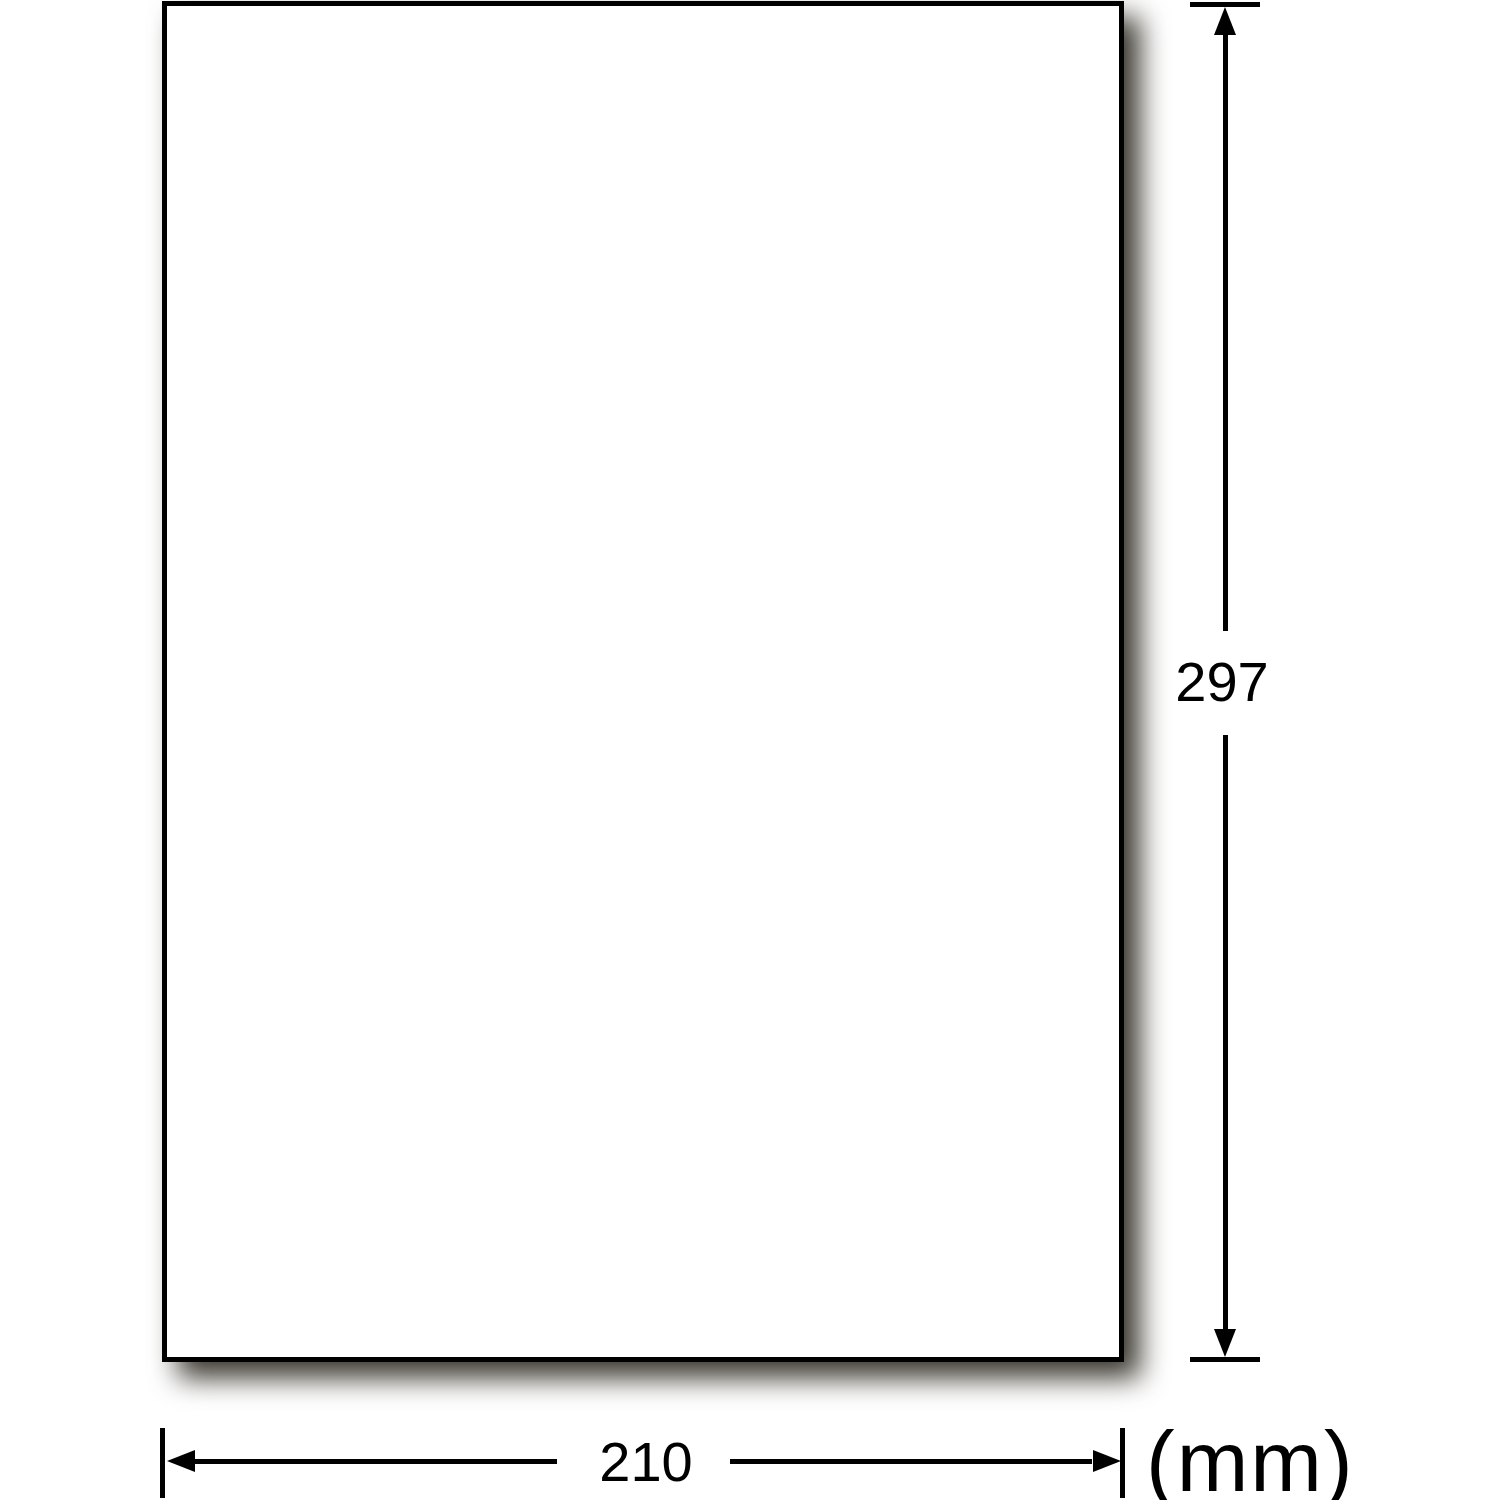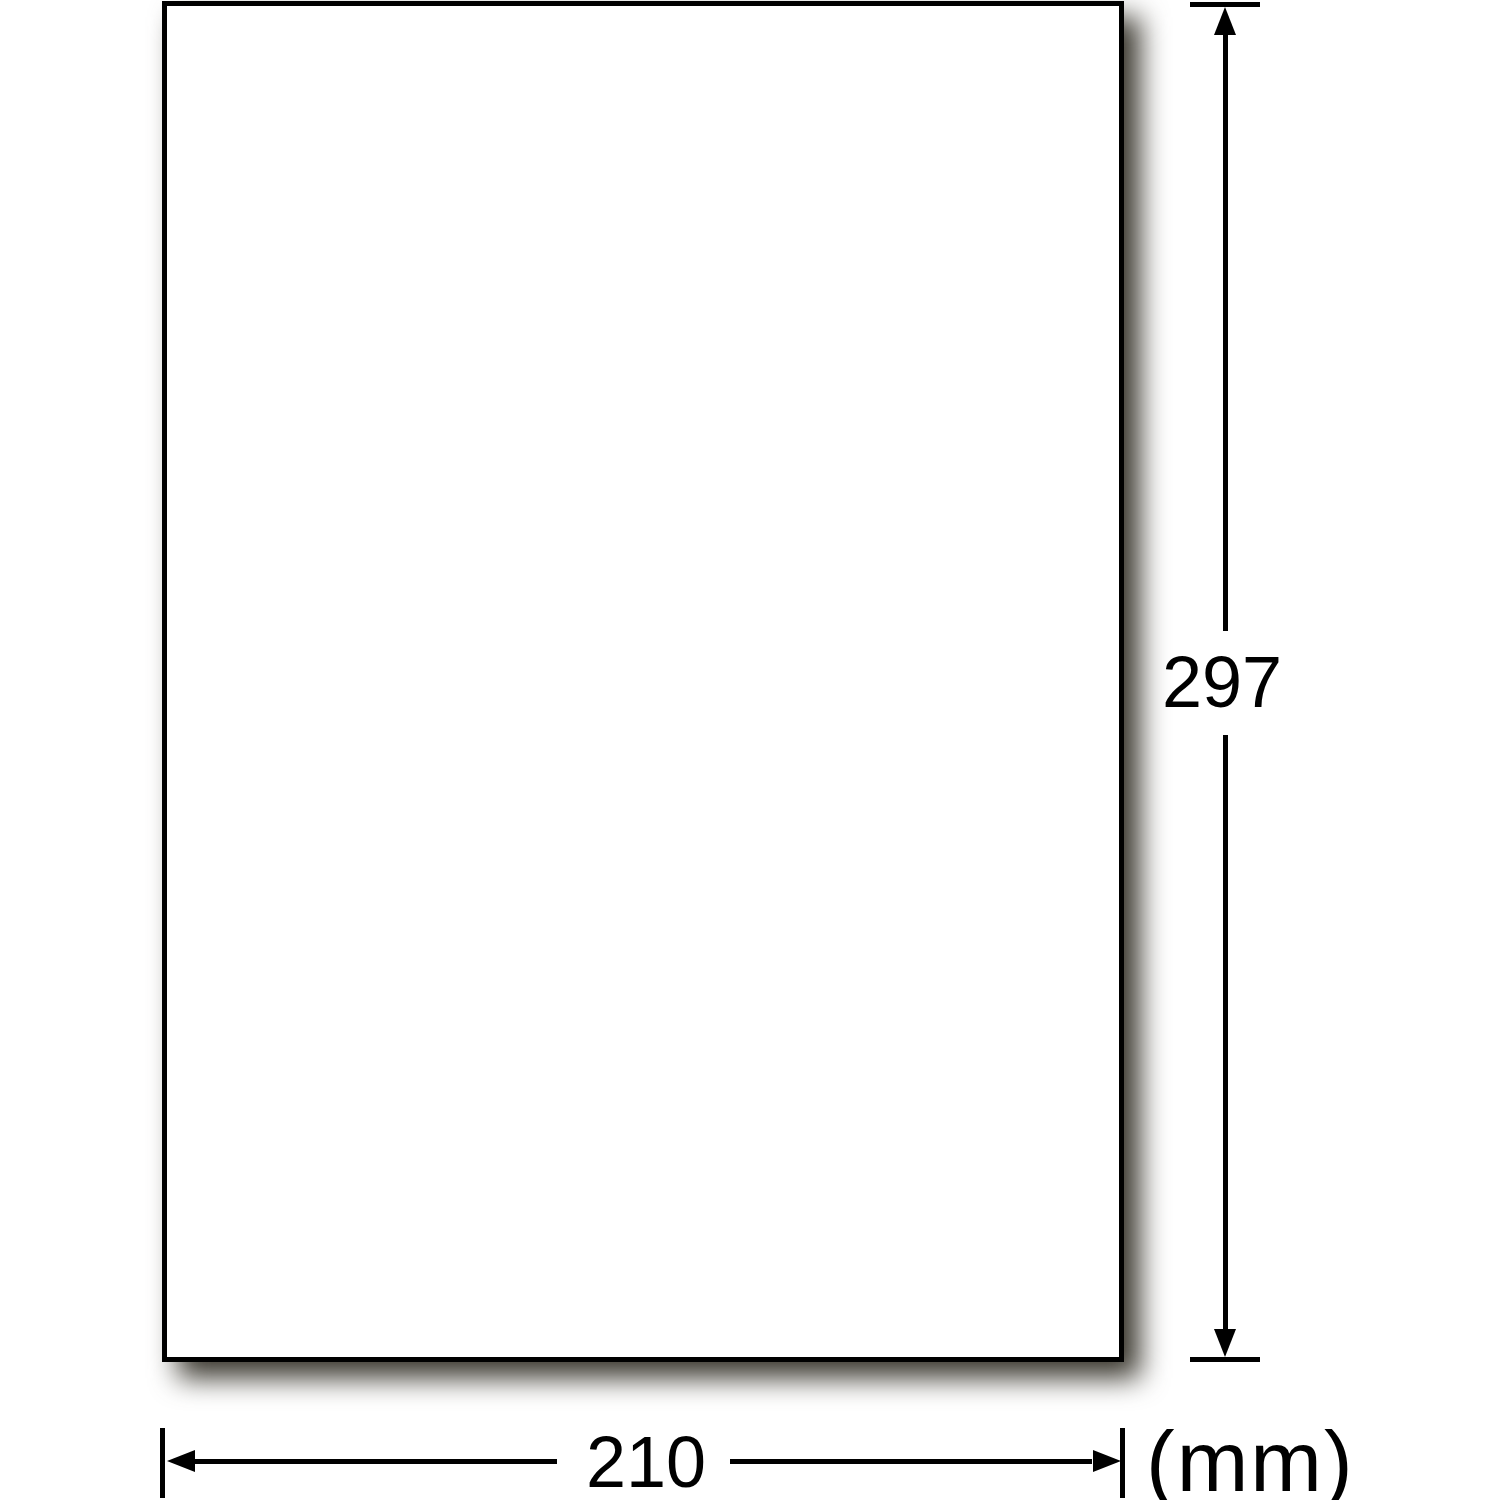--- a/index.html
+++ b/index.html
@@ -73,21 +73,21 @@
   }
   .arrow-right {
     left: 1093px; top: 1450px;
     border-top: 11px solid transparent;
     border-bottom: 11px solid transparent;
     border-left: 28px solid var(--stroke, #000);
   }
   .dim-label {
     position: absolute;
     color: var(--stroke, #000);
-    font-size: 72px;
+    font-size: 56px;
     line-height: 1;
     white-space: nowrap;
     transform: translate(-50%, -50%);
   }
   .height-label { left: 1222px; top: 682px; }
   .width-label  { left: 646px;  top: 1462px; }
   .unit-label {
     position: absolute;
     left: 1146px;
     top: 1418px;

